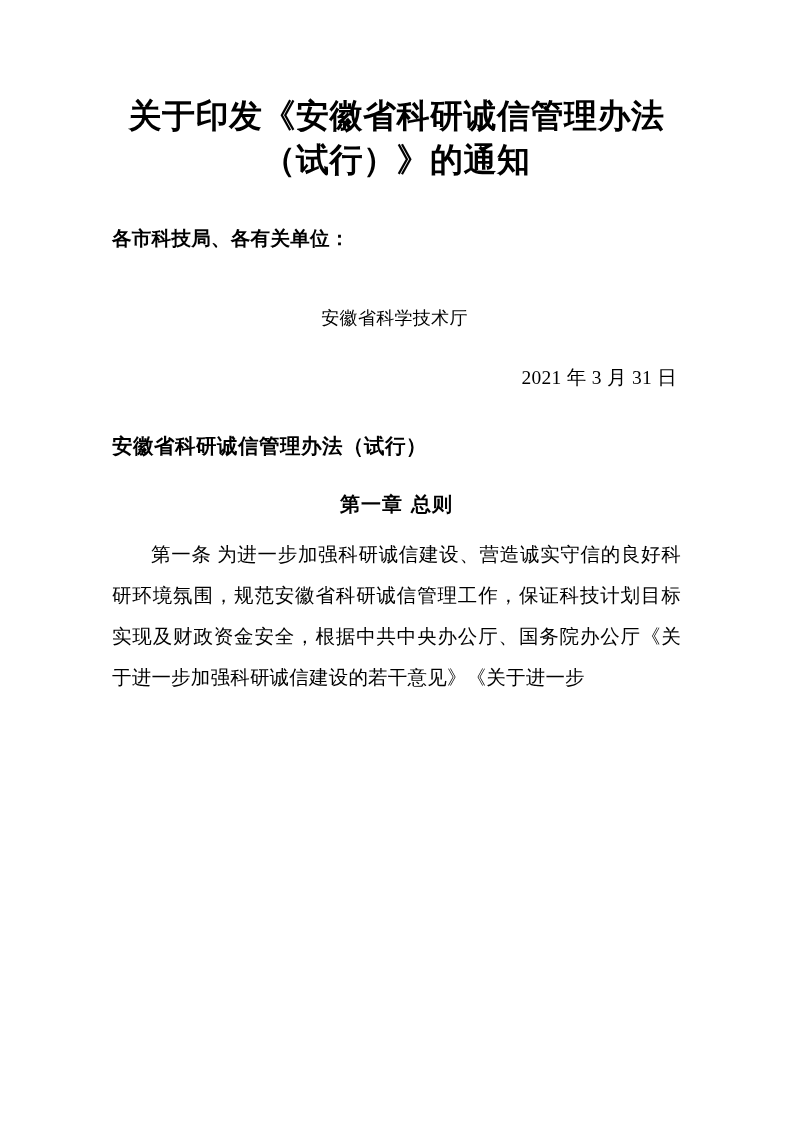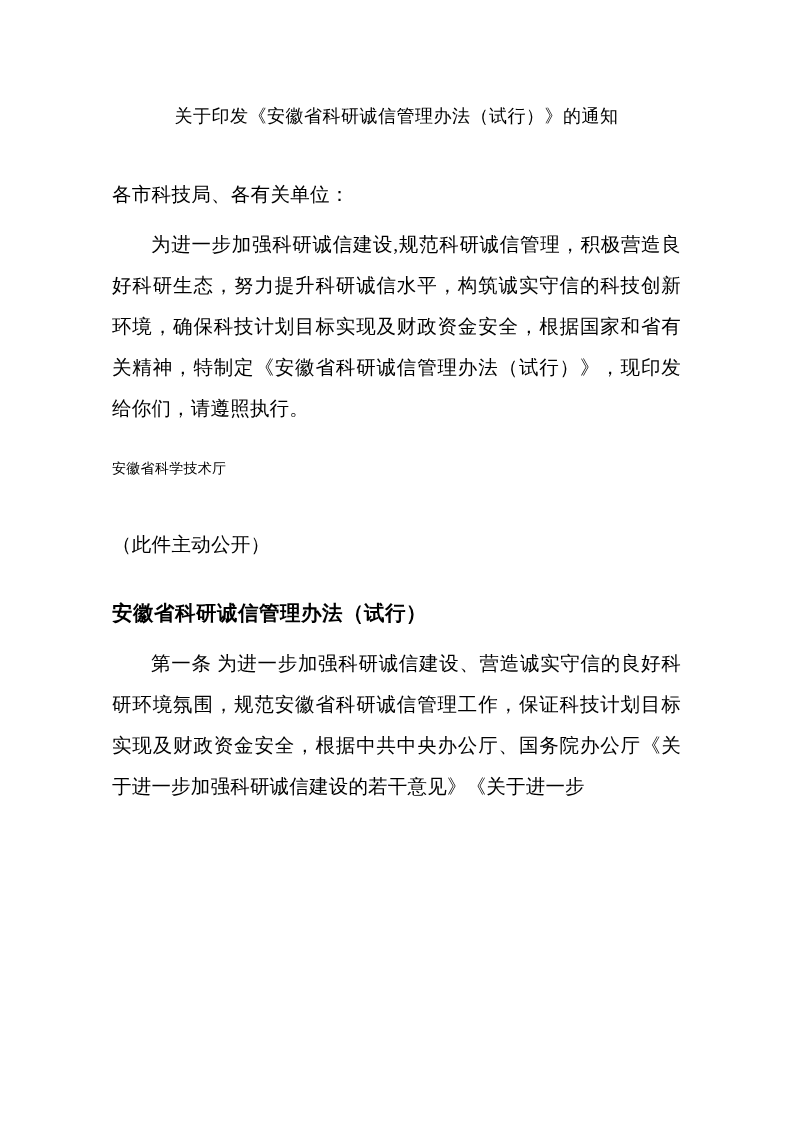--- a/index.html
+++ b/index.html
@@ -19,54 +19,55 @@
     position: absolute;
     left: 0;
     top: 0;
     width: 793px;
     height: 1122px;
     box-sizing: border-box;
     padding: 78px 112px 0 112px;
   }
   .doc-title {
     font-family: "DejaVu Sans", "Liberation Sans", sans-serif;
-    font-weight: normal;
-    font-size: 18px;
+    font-weight: bold;
+    font-size: 33px;
     line-height: 44px;
     text-align: center;
     letter-spacing: 0.5px;
     margin: 16px 6px 0 6px;
   }
   .doc-number {
     text-align: center;
     font-size: 18.5px;
     line-height: 30px;
     margin-top: 36px;
     letter-spacing: 0.5px;
   }
   .salutation {
     font-size: 19.5px;
     line-height: 30px;
     margin-top: 42px;
     letter-spacing: 0.3px;
+    font-weight: bold;
   }
   .body-para {
     font-size: 19.5px;
     line-height: 41px;
     text-indent: 2em;
     margin-top: 14px;
     text-align: justify;
     text-justify: inter-ideograph;
     letter-spacing: 0.2px;
   }
   .signer {
-    font-size: 14px;
+    font-size: 18px;
     line-height: 32px;
-    text-align: left;
-    margin-top: 24px;
+    text-align: center;
+    margin-top: 48px;
     padding-right: 4px;
     letter-spacing: 0.3px;
   }
   .sign-date {
     font-size: 19.5px;
     line-height: 32px;
     text-align: right;
     margin-top: 28px;
     padding-right: 4px;
     letter-spacing: 0.3px;
@@ -111,27 +112,27 @@
 </head>
 <body>
 
 <div class="page">
 
   <div class="doc-title">关于印发《安徽省科研诚信管理办法（试行）》的通知</div>
 
 
   <div class="salutation">各市科技局、各有关单位：</div>
 
-  <div class="body-para">为进一步加强科研诚信建设,规范科研诚信管理，积极营造良好科研生态，努力提升科研诚信水平，构筑诚实守信的科技创新环境，确保科技计划目标实现及财政资金安全，根据国家和省有关精神，特制定《安徽省科研诚信管理办法（试行）》，现印发给你们，请遵照执行。</div>
 
   <div class="signer">安徽省科学技术厅</div>
 
+  <div class="sign-date">2021 年 3 月 31 日</div>
 
-  <div class="disclosure">（此件主动公开）</div>
 
   <div class="section-title">安徽省科研诚信管理办法（试行）</div>
 
+  <div class="chapter-title">第一章  总则</div>
 
   <div class="article-para">
     <span class="article-label">第一条</span><span> 为进一步加强科研诚信建设、营造诚实守信的良好科研环境氛围，规范安徽省科研诚信管理工作，保证科技计划目标实现及财政资金安全，根据中共中央办公厅、国务院办公厅《关于进一步加强科研诚信建设的若干意见》《关于进一步</span>
   </div>
 
 </div>
 
 </body></html>

